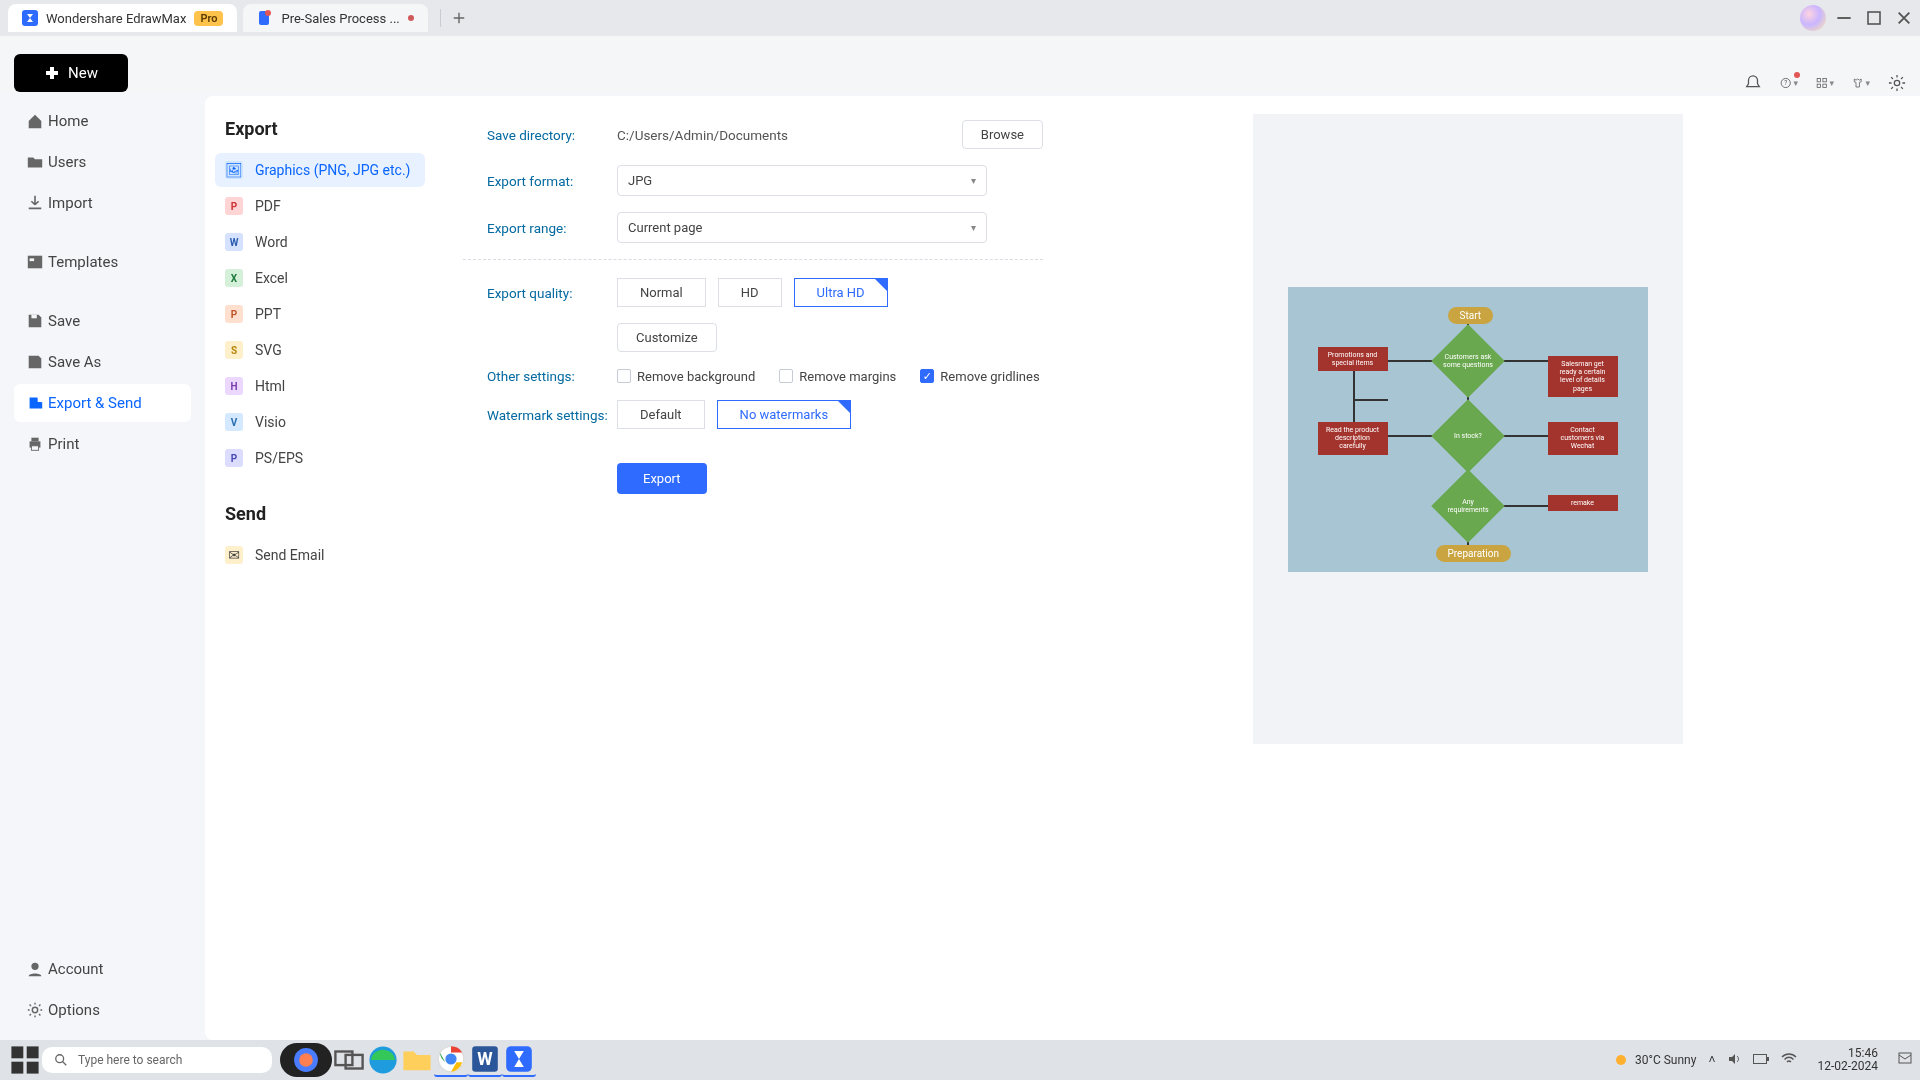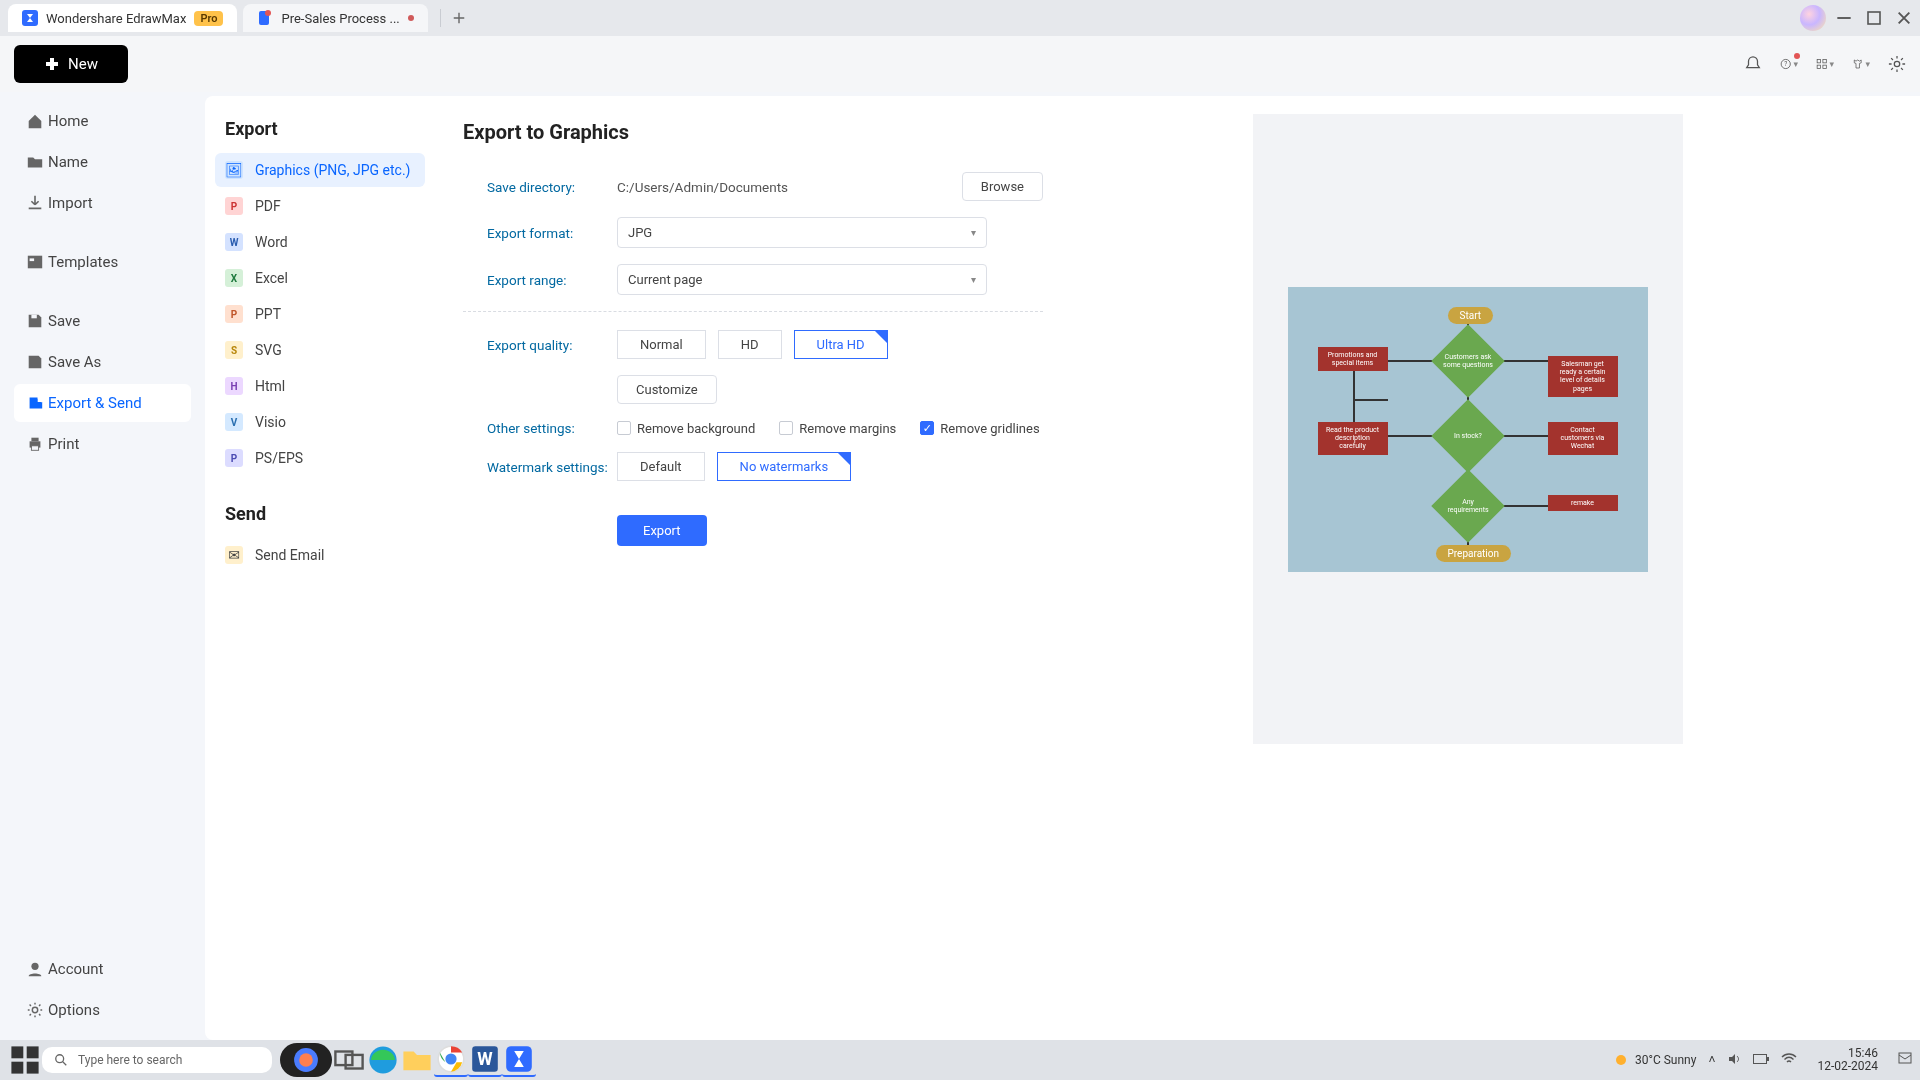--- a/index.html
+++ b/index.html
@@ -13,21 +13,21 @@
   .pro-badge{background:#ffc24a;color:#5a3a00;font-weight:600;font-size:11px;padding:1px 6px;border-radius:4px;margin-left:8px;}
   .tab-dirty{width:6px;height:6px;border-radius:50%;background:#d05a5a;margin-left:8px;}
   .tab-sep{width:1px;height:18px;background:#c9ccd2;margin:0 6px;}
   .tab-plus{width:24px;height:24px;display:flex;align-items:center;justify-content:center;color:#666;border-radius:4px;}
   .titlebar .spacer{flex:1;}
   .win-btns{display:flex;align-items:center;gap:14px;}
   .win-icon{width:16px;height:16px;color:#555;display:flex;align-items:center;justify-content:center;}
   .avatar-blob{width:26px;height:26px;border-radius:50%;background:radial-gradient(circle at 35% 35%,#ffd3e0 0%,#c9b6ff 45%,#ffe7a8 100%);margin-right:10px;}
 
   
-  .topstrip{height:56px;background:#f5f6f8;display:flex;align-items:center;padding:0 14px;}
+  .topstrip{height:56px;background:#f5f6f8;display:flex;align-items:flex-end;padding:0 14px;}
   .btn-new{background:#000;color:#fff;border-radius:6px;padding:10px 30px;display:flex;align-items:center;gap:8px;font-size:15px;}
   .topstrip .spacer{flex:1;}
   .strip-icons{display:flex;align-items:center;gap:18px;color:#555;}
   .strip-icons .ico{width:18px;height:18px;display:flex;align-items:center;justify-content:center;position:relative;}
   .dot-badge{position:absolute;top:-2px;right:-2px;width:6px;height:6px;border-radius:50%;background:#e25555;}
   .caret{font-size:9px;color:#888;margin-left:2px;}
 
   
   .body{display:flex;height:calc(1080px - 36px - 56px - 40px);background:#f4f6fa;}
   .leftnav{width:205px;background:#f4f6fa;padding:10px 14px;}
@@ -192,21 +192,21 @@
     <div class="nav-item">
         <span class="nav-ico"><svg viewBox="0 0 20 20">
             <path d="M3 10l7-7 7 7v8H3z" fill="currentColor"></path>
           </svg></span>
         <span>Home</span>
       </div>
     <div class="nav-item">
         <span class="nav-ico"><svg viewBox="0 0 20 20">
             <path d="M2 5h6l2 2h8v9H2z" fill="currentColor"></path>
           </svg></span>
-        <span>Name</span>
+        <span>Users</span>
       </div>
     <div class="nav-item">
         <span class="nav-ico"><svg viewBox="0 0 20 20">
             <path d="M10 2v10m0 0l-4-4m4 4l4-4M3 16h14" stroke="currentColor" stroke-width="1.8" fill="none"></path>
           </svg></span>
         <span>Import</span>
       </div>
     <div class="nav-sep"></div>
     <div class="nav-item">
         <span class="nav-ico"><svg viewBox="0 0 20 20">
@@ -303,21 +303,20 @@
       </div>
     <h2 style="margin-top:28px">Send</h2>
     <div class="ex-item">
         <span class="fileico" style="background:#fff0cc">✉</span>
         <span>Send Email</span>
       </div>
   </div>
 
   <div class="maincol">
     <div class="formcol">
-      <h2>Export to Graphics</h2>
 
       <div class="row">
         <span class="lbl">Save directory:</span>
         <span class="val txtval">C:/Users/Admin/Documents</span>
         <span style="width:30px"></span>
         <button class="btn-browse">Browse</button>
       </div>
 
 
       <div class="row">

